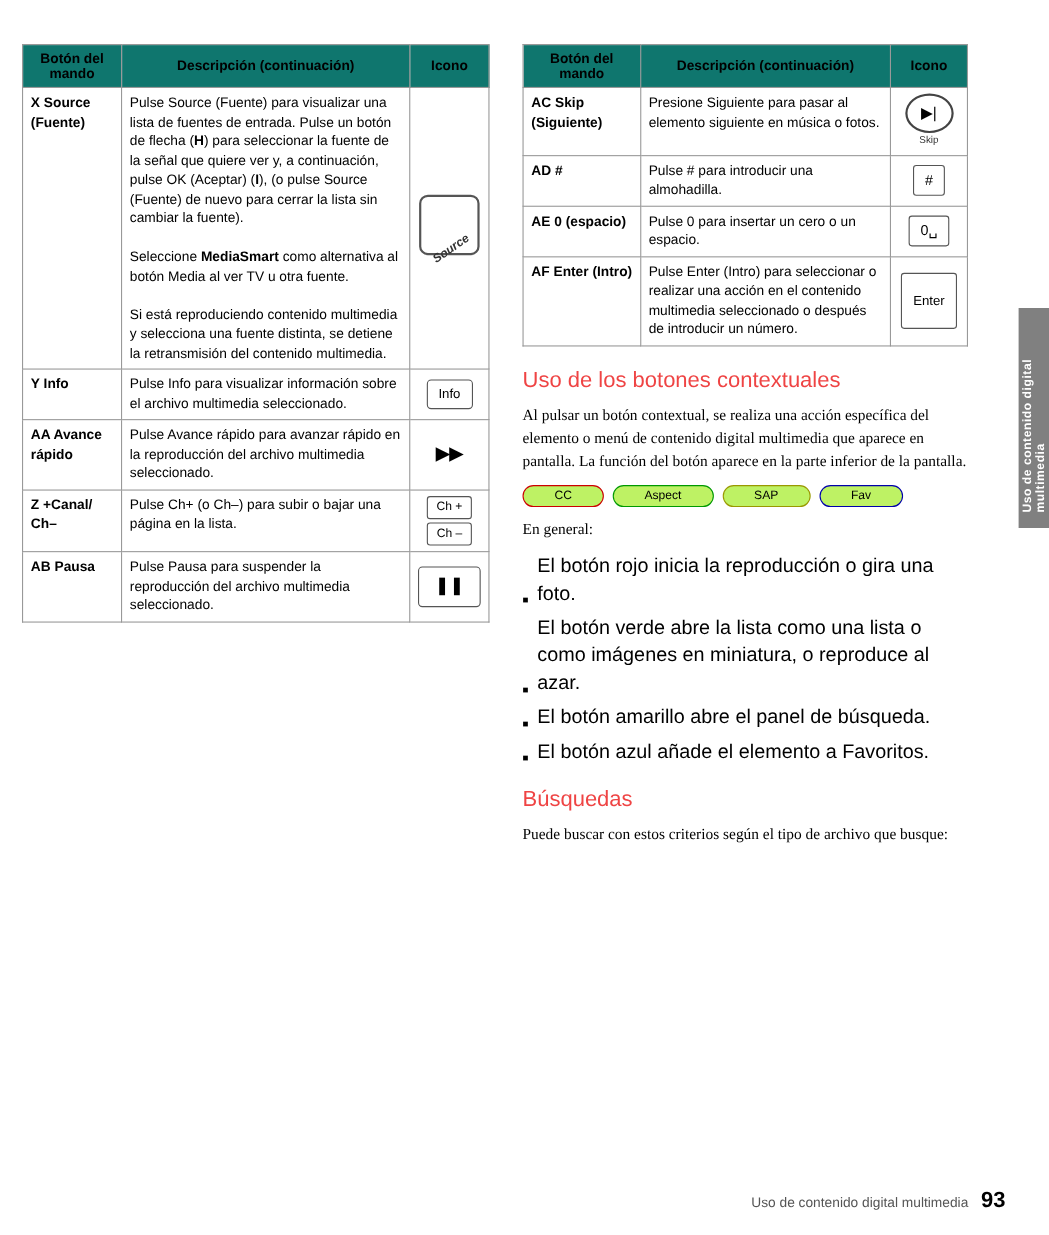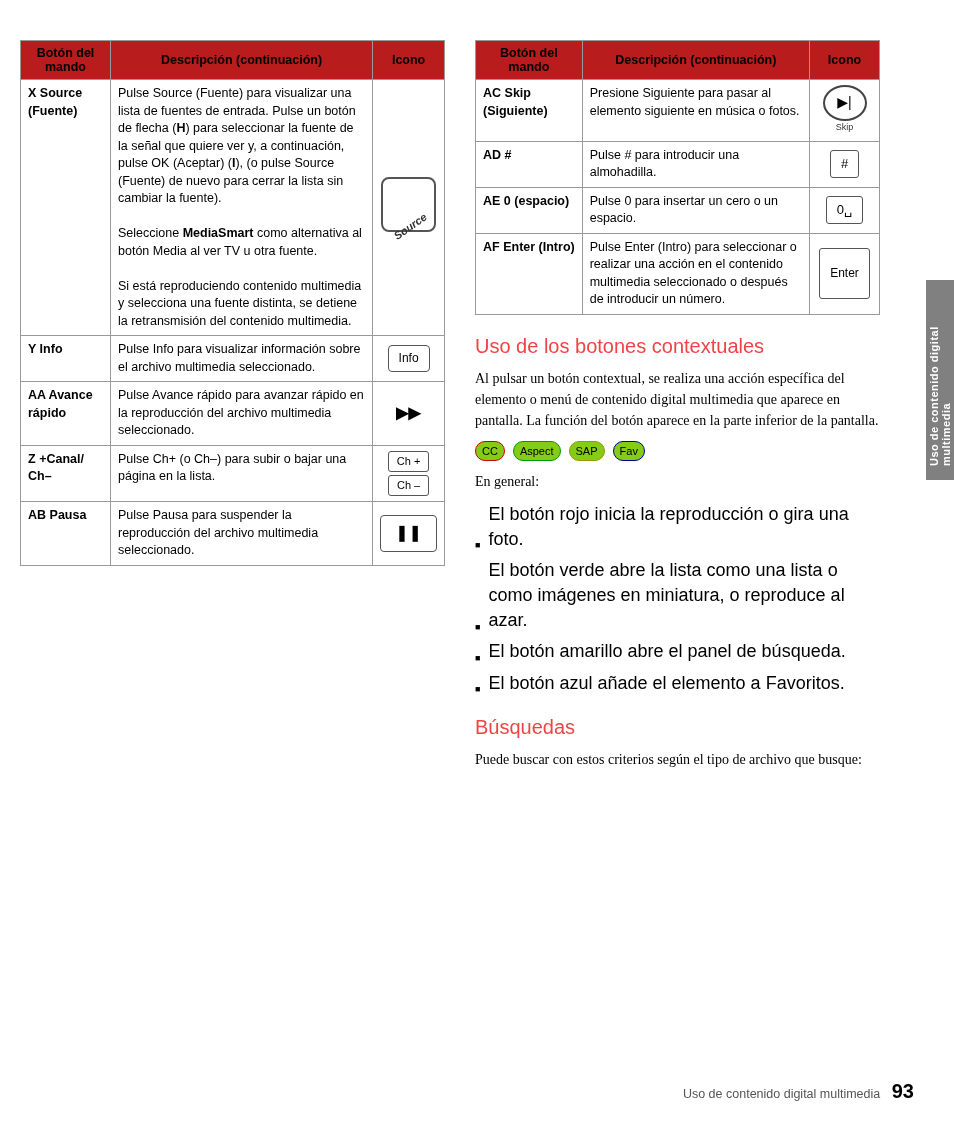--- a/index.html
+++ b/index.html
@@ -55,21 +55,21 @@
     }
 
     
     .data-table {
       width: 100%;
       border-collapse: collapse;
       font-size: 12.5px;
     }
 
     .data-table th {
-      background: #b91c1c;
+      background: #0f766e;
       border: 1px solid #999;
       padding: 5px 7px;
       font-weight: bold;
       font-size: 12.5px;
       vertical-align: middle;
     }
 
     .data-table td {
       border: 1px solid #999;
       padding: 5px 7px;
@@ -202,23 +202,23 @@
     .context-buttons {
       display: flex;
       gap: 8px;
       margin: 10px 0;
       align-items: center;
     }
 
     .ctx-btn {
       border: 1px solid #555;
       border-radius: 12px;
-      padding: 3px 6px;
+      padding: 3px 28px;
       font-size: 11px;
-      background: #84cc16;
+      background: #bef264;
       display: inline-block;
     }
 
     .ctx-btn.red { border-color: #c00; }
     .ctx-btn.green { border-color: #090; }
     .ctx-btn.yellow { border-color: #990; }
     .ctx-btn.blue { border-color: #00a; }
 
     
     .bullet-list {

